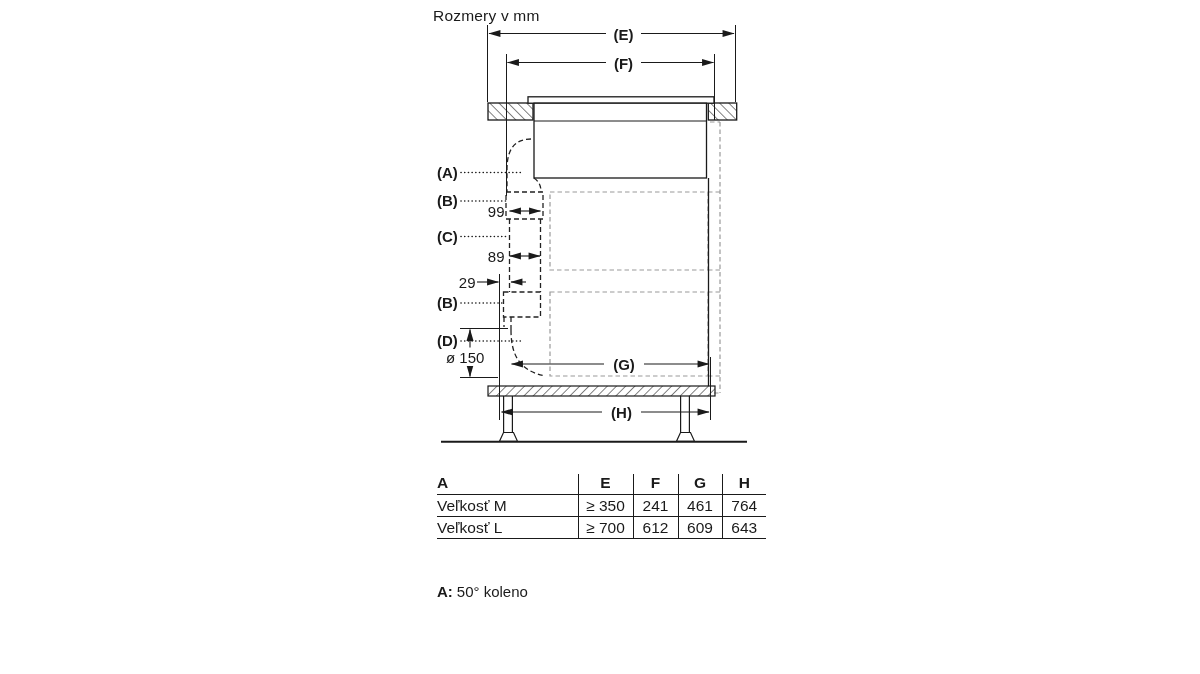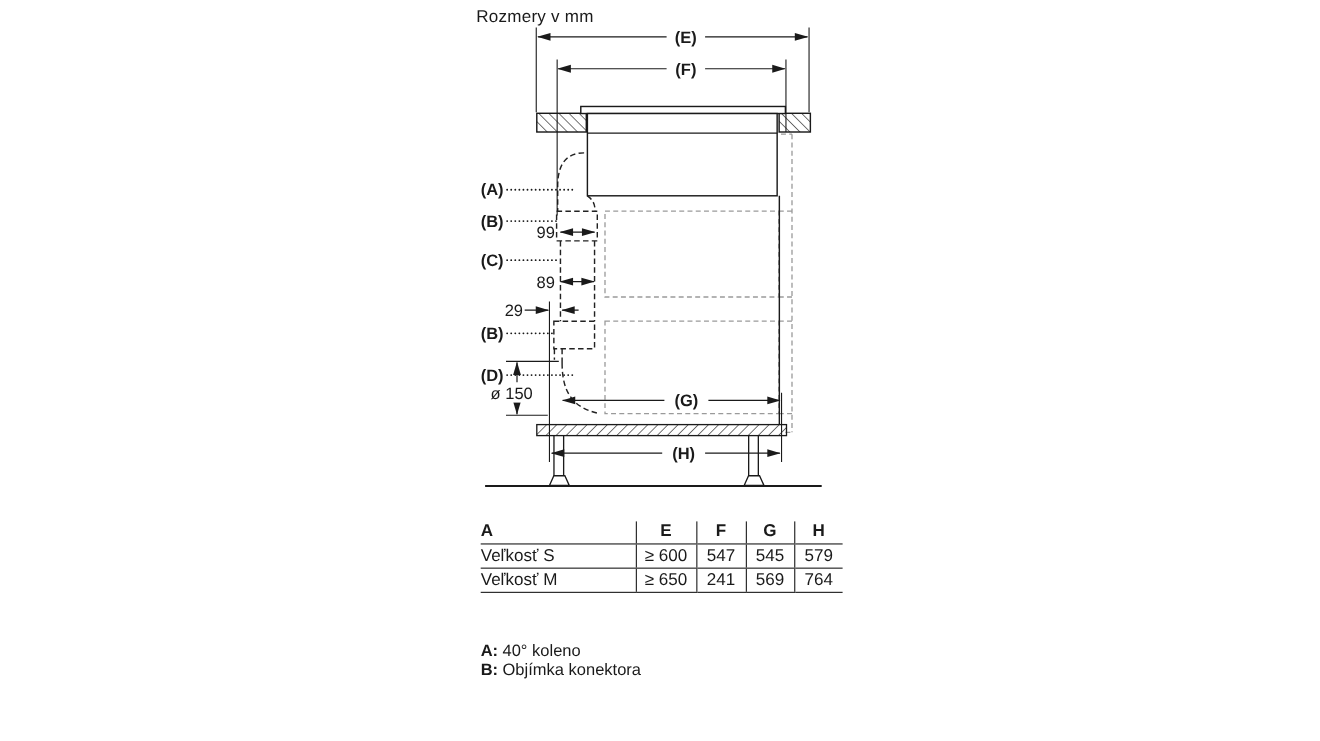--- a/index.html
+++ b/index.html
@@ -197,34 +197,33 @@
       <tr>
         <th class="c-a">A</th>
         <th class="c-e">E</th>
         <th class="c-f">F</th>
         <th class="c-g">G</th>
         <th class="c-h">H</th>
       </tr>
     </thead>
     <tbody>
       <tr>
-        <td class="c-a">Veľkosť S</td>
-        <td class="c-e">≥ 600</td>
-        <td class="c-f">547</td>
-        <td class="c-g">545</td>
-        <td class="c-h">579</td>
+        <td class="c-a">Veľkosť M</td>
+        <td class="c-e">≥ 350</td>
+        <td class="c-f">241</td>
+        <td class="c-g">461</td>
+        <td class="c-h">764</td>
       </tr>
       <tr>
-        <td class="c-a">Veľkosť M</td>
-        <td class="c-e">≥ 650</td>
-        <td class="c-f">241</td>
-        <td class="c-g">569</td>
-        <td class="c-h">764</td>
+        <td class="c-a">Veľkosť L</td>
+        <td class="c-e">≥ 700</td>
+        <td class="c-f">612</td>
+        <td class="c-g">609</td>
+        <td class="c-h">643</td>
       </tr>
     </tbody>
   </table>
 
   <div class="legend">
-    <div class="row"><span class="key">A:</span><span>40° koleno</span></div>
-    <div class="row"><span class="key">B:</span><span>Objímka konektora</span></div>
+    <div class="row"><span class="key">A:</span><span>50° koleno</span></div>
   </div>
 
 </div>
 
 </body></html>

